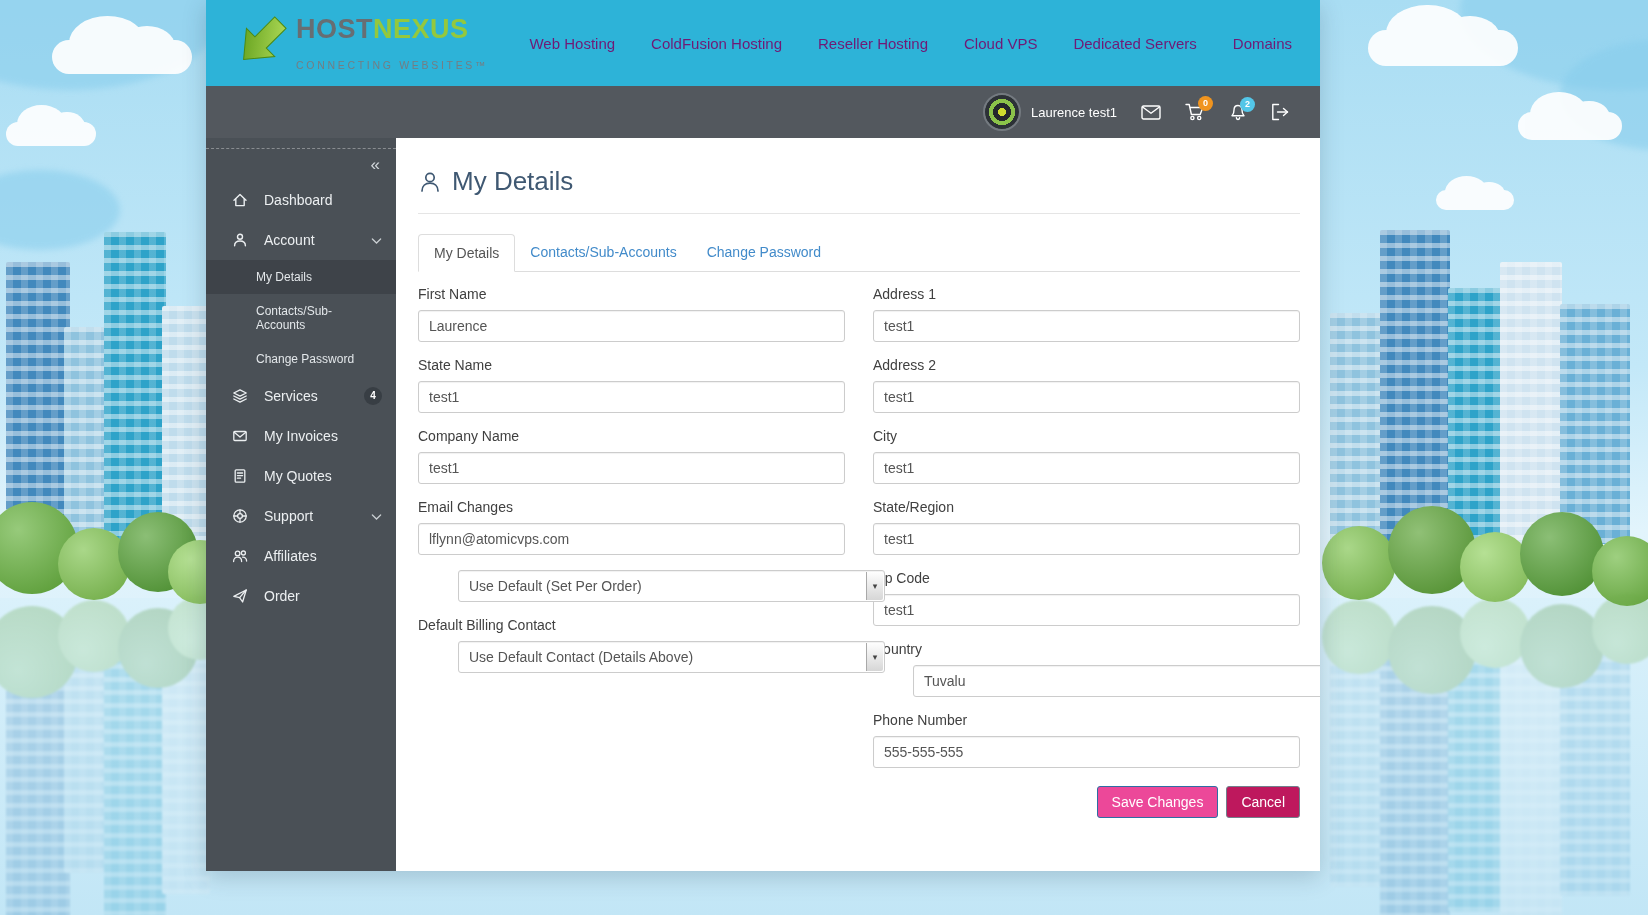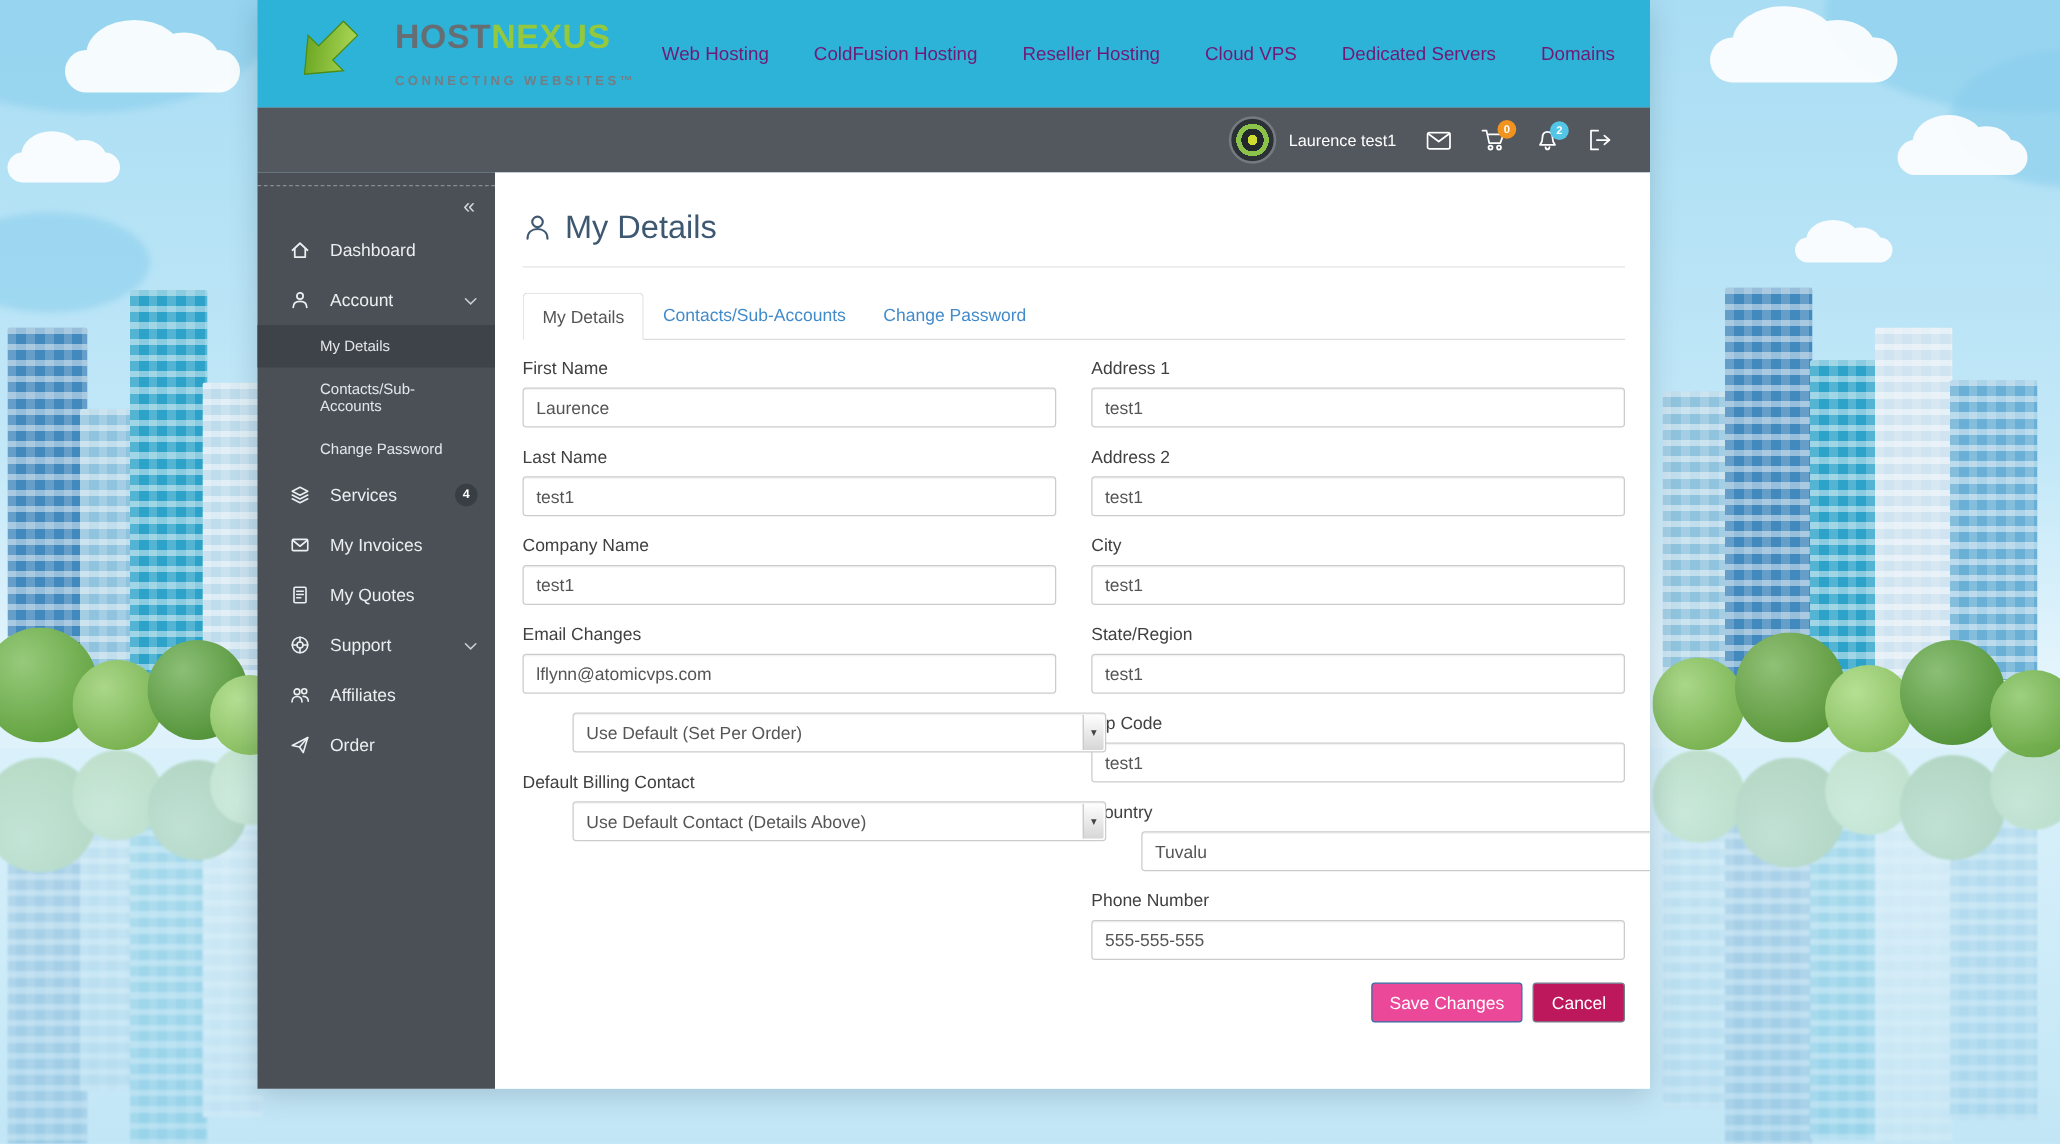--- a/index.html
+++ b/index.html
@@ -27,26 +27,26 @@
            repeating-linear-gradient(90deg, rgba(255,255,255,.18) 0 7px, rgba(255,255,255,0) 7px 15px); }
   .tree { position: absolute; border-radius: 50%;
           background-image: radial-gradient(circle at 35% 30%, rgba(255,255,255,.35), rgba(0,0,0,.14)); }
 
   
   .app { position: absolute; left: 206px; top: 0; width: 1114px; height: 871px;
          display: flex; flex-direction: column; box-shadow: 0 6px 22px rgba(30,60,80,.22); }
 
   
   .topbar { flex: 0 0 86px; background: #2db3d8; display: flex; align-items: center; padding: 0 28px; }
-  .logo { display: flex; align-items: center; gap: 26px; cursor: pointer; text-decoration: none; }
+  .logo { display: flex; align-items: center; gap: 6px; cursor: pointer; text-decoration: none; }
   .logo-text { display: flex; flex-direction: column; }
   .brand-line { font-size: 27px; font-weight: 700; letter-spacing: .5px; line-height: 1; }
   .brand-line .host { color: #676e73; }
   .brand-line .nexus { color: #94c83d; }
-  .tagline { color: #747d83; font-size: 10.5px; letter-spacing: 2.7px; margin-top: 16px; font-weight: 700; }
+  .tagline { color: #747d83; font-size: 10.5px; letter-spacing: 2.7px; margin-top: 16px; font-weight: 400; }
   .mainnav { margin-left: auto; display: flex; gap: 36px; }
   .mainnav a { color: #701a75; font-size: 15px; cursor: pointer; text-decoration: none; white-space: nowrap; }
 
   
   .userbar { flex: 0 0 52px; background: #53585e; display: flex; align-items: center;
              justify-content: flex-end; gap: 24px; padding: 0 30px; }
   .usermenu { display: flex; align-items: center; gap: 10px; cursor: pointer; }
   .avatar { width: 38px; height: 38px; border-radius: 50%;
             background: radial-gradient(circle at 50% 50%, #cddc2e 0 4px, #23282c 4px 9px, #8bc34a 9px 13px, #2c3136 13px 17px, #474d53 17px);
             border: 2px solid #747a80; }
@@ -328,21 +328,21 @@
         <a class="tab">Change Password</a>
       </div>
 
       <form class="detailform">
         <div class="col">
           <div class="field">
             <label>First Name</label>
             <input class="txt" type="text" value="Laurence" style="">
           </div>
           <div class="field">
-            <label>Last Name</label>
+            <label>State Name</label>
             <input class="txt" type="text" value="test1" style="">
           </div>
           <div class="field">
             <label>Company Name</label>
             <input class="txt" type="text" value="test1" style="">
           </div>
           <div class="field">
             <label>Email Changes</label>
             <input class="txt" type="text" value="lflynn@atomicvps.com" style="">
           </div>

